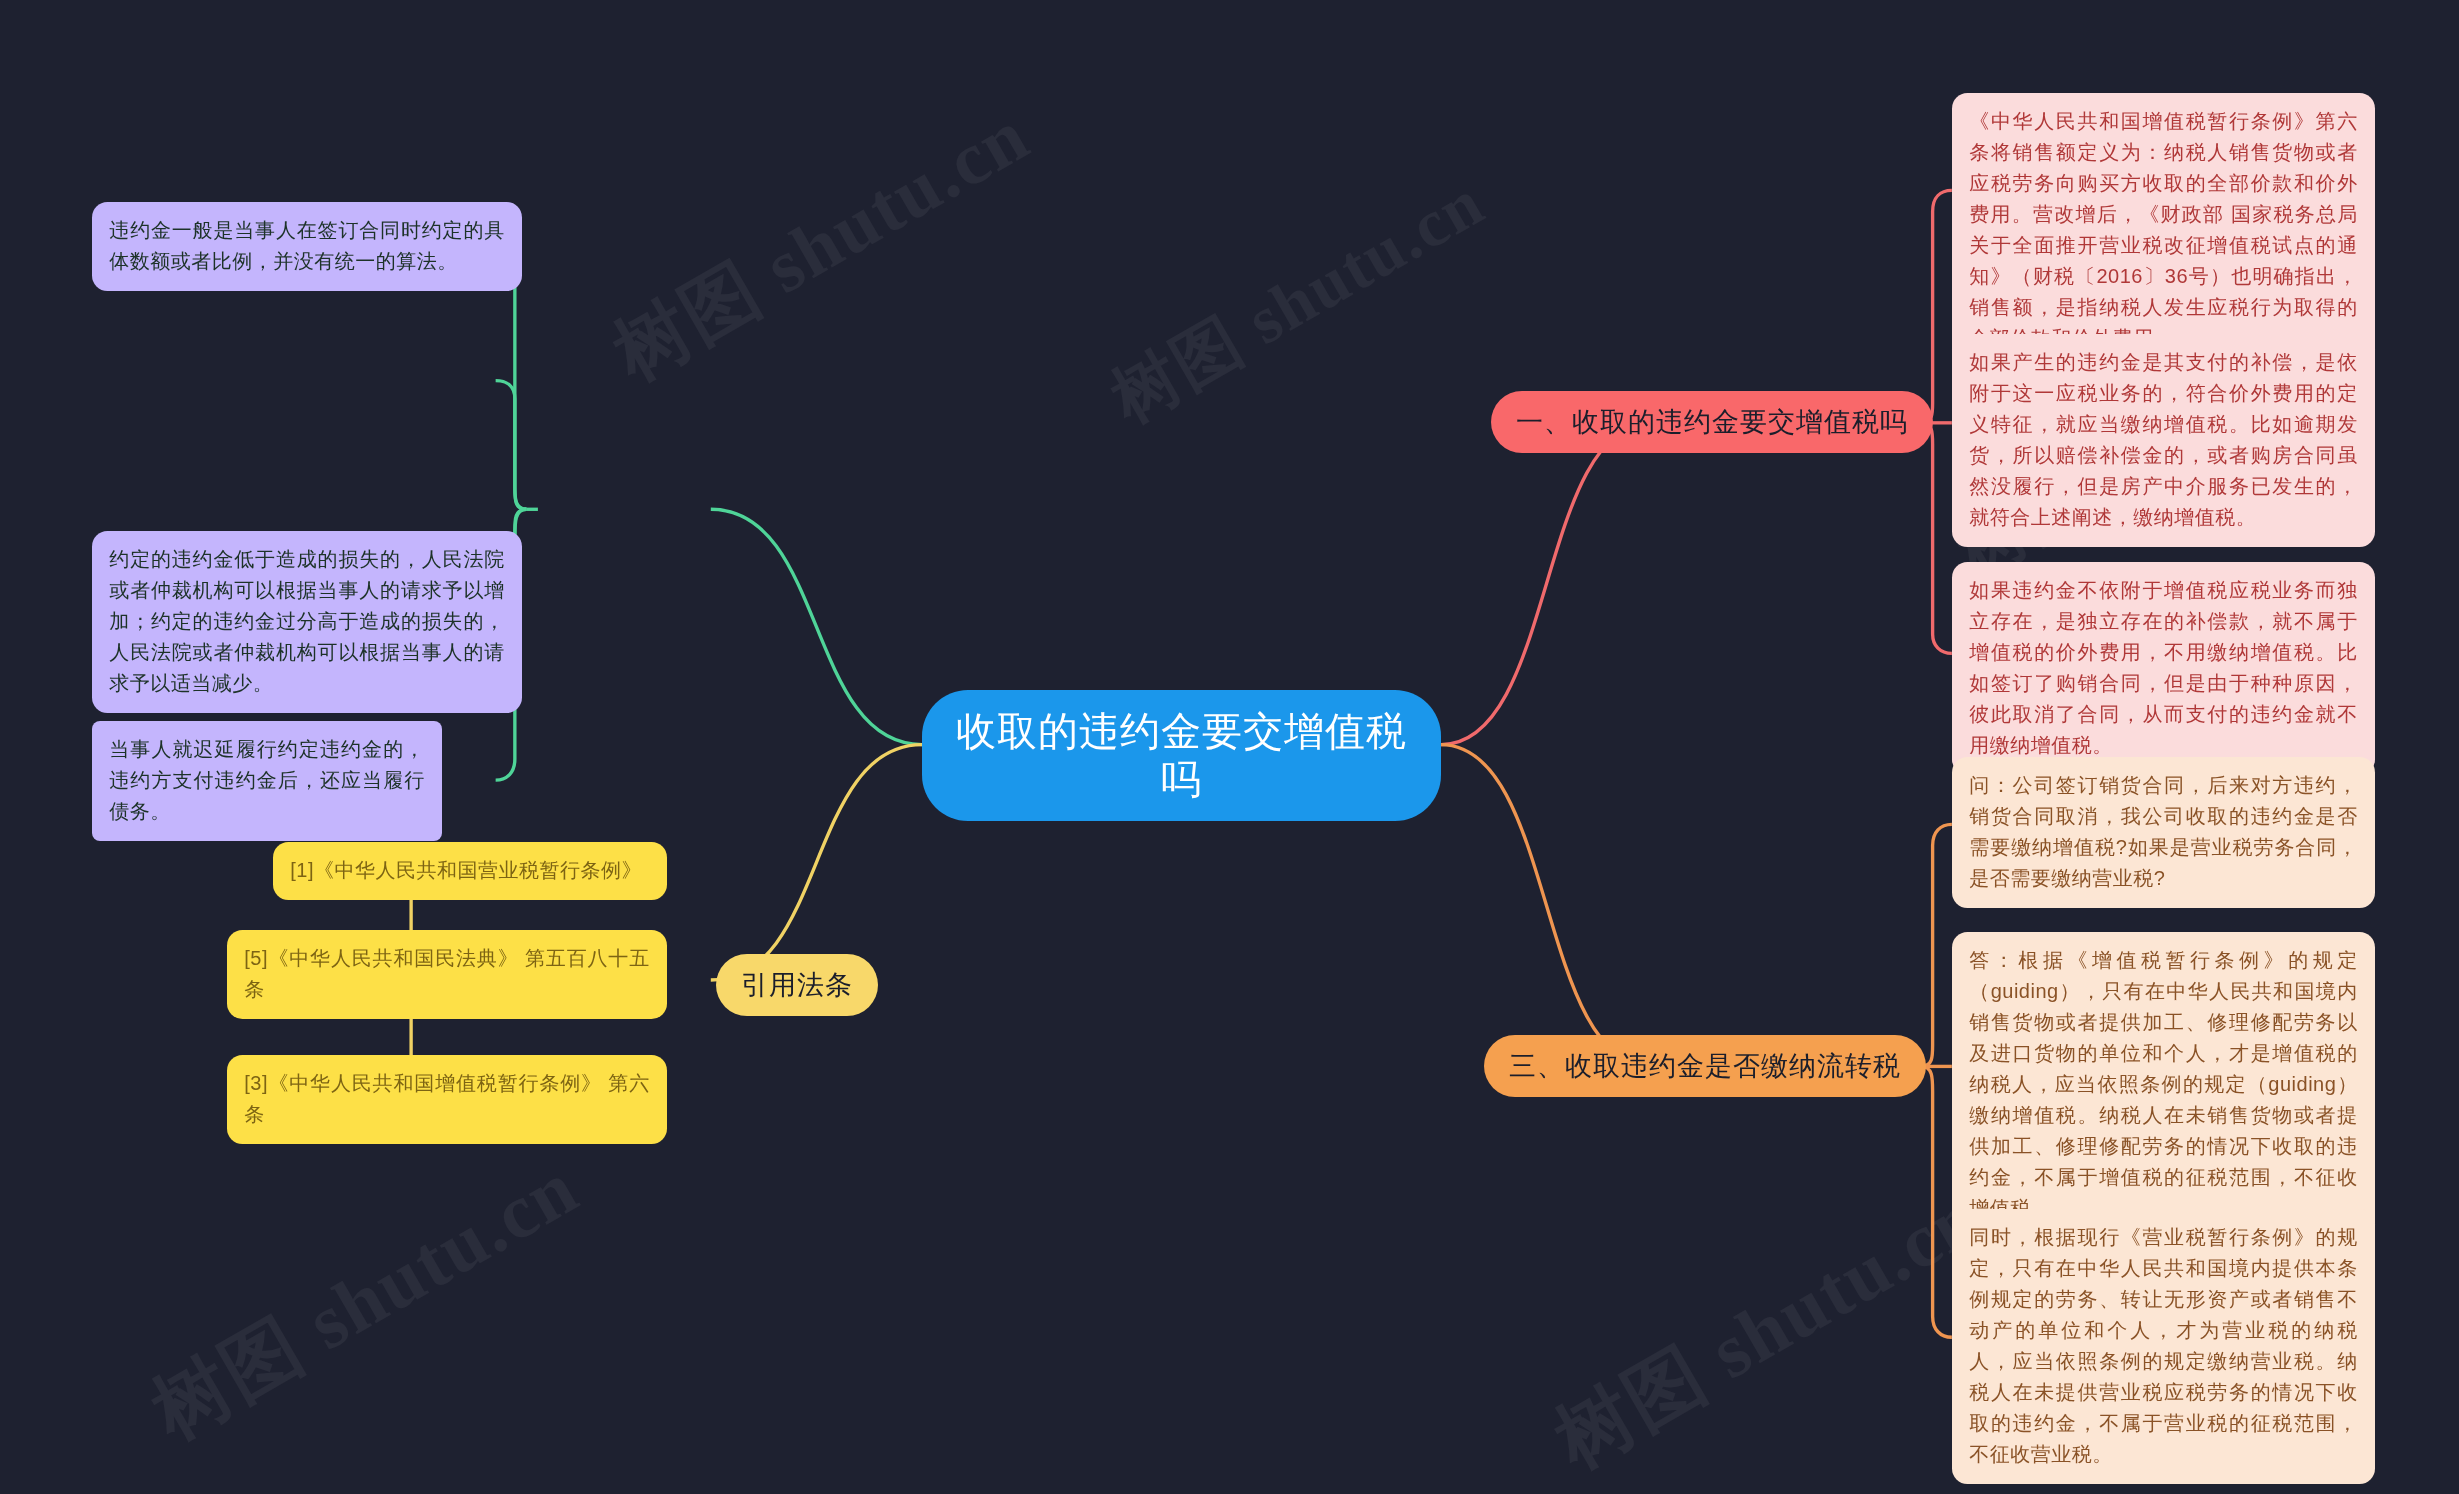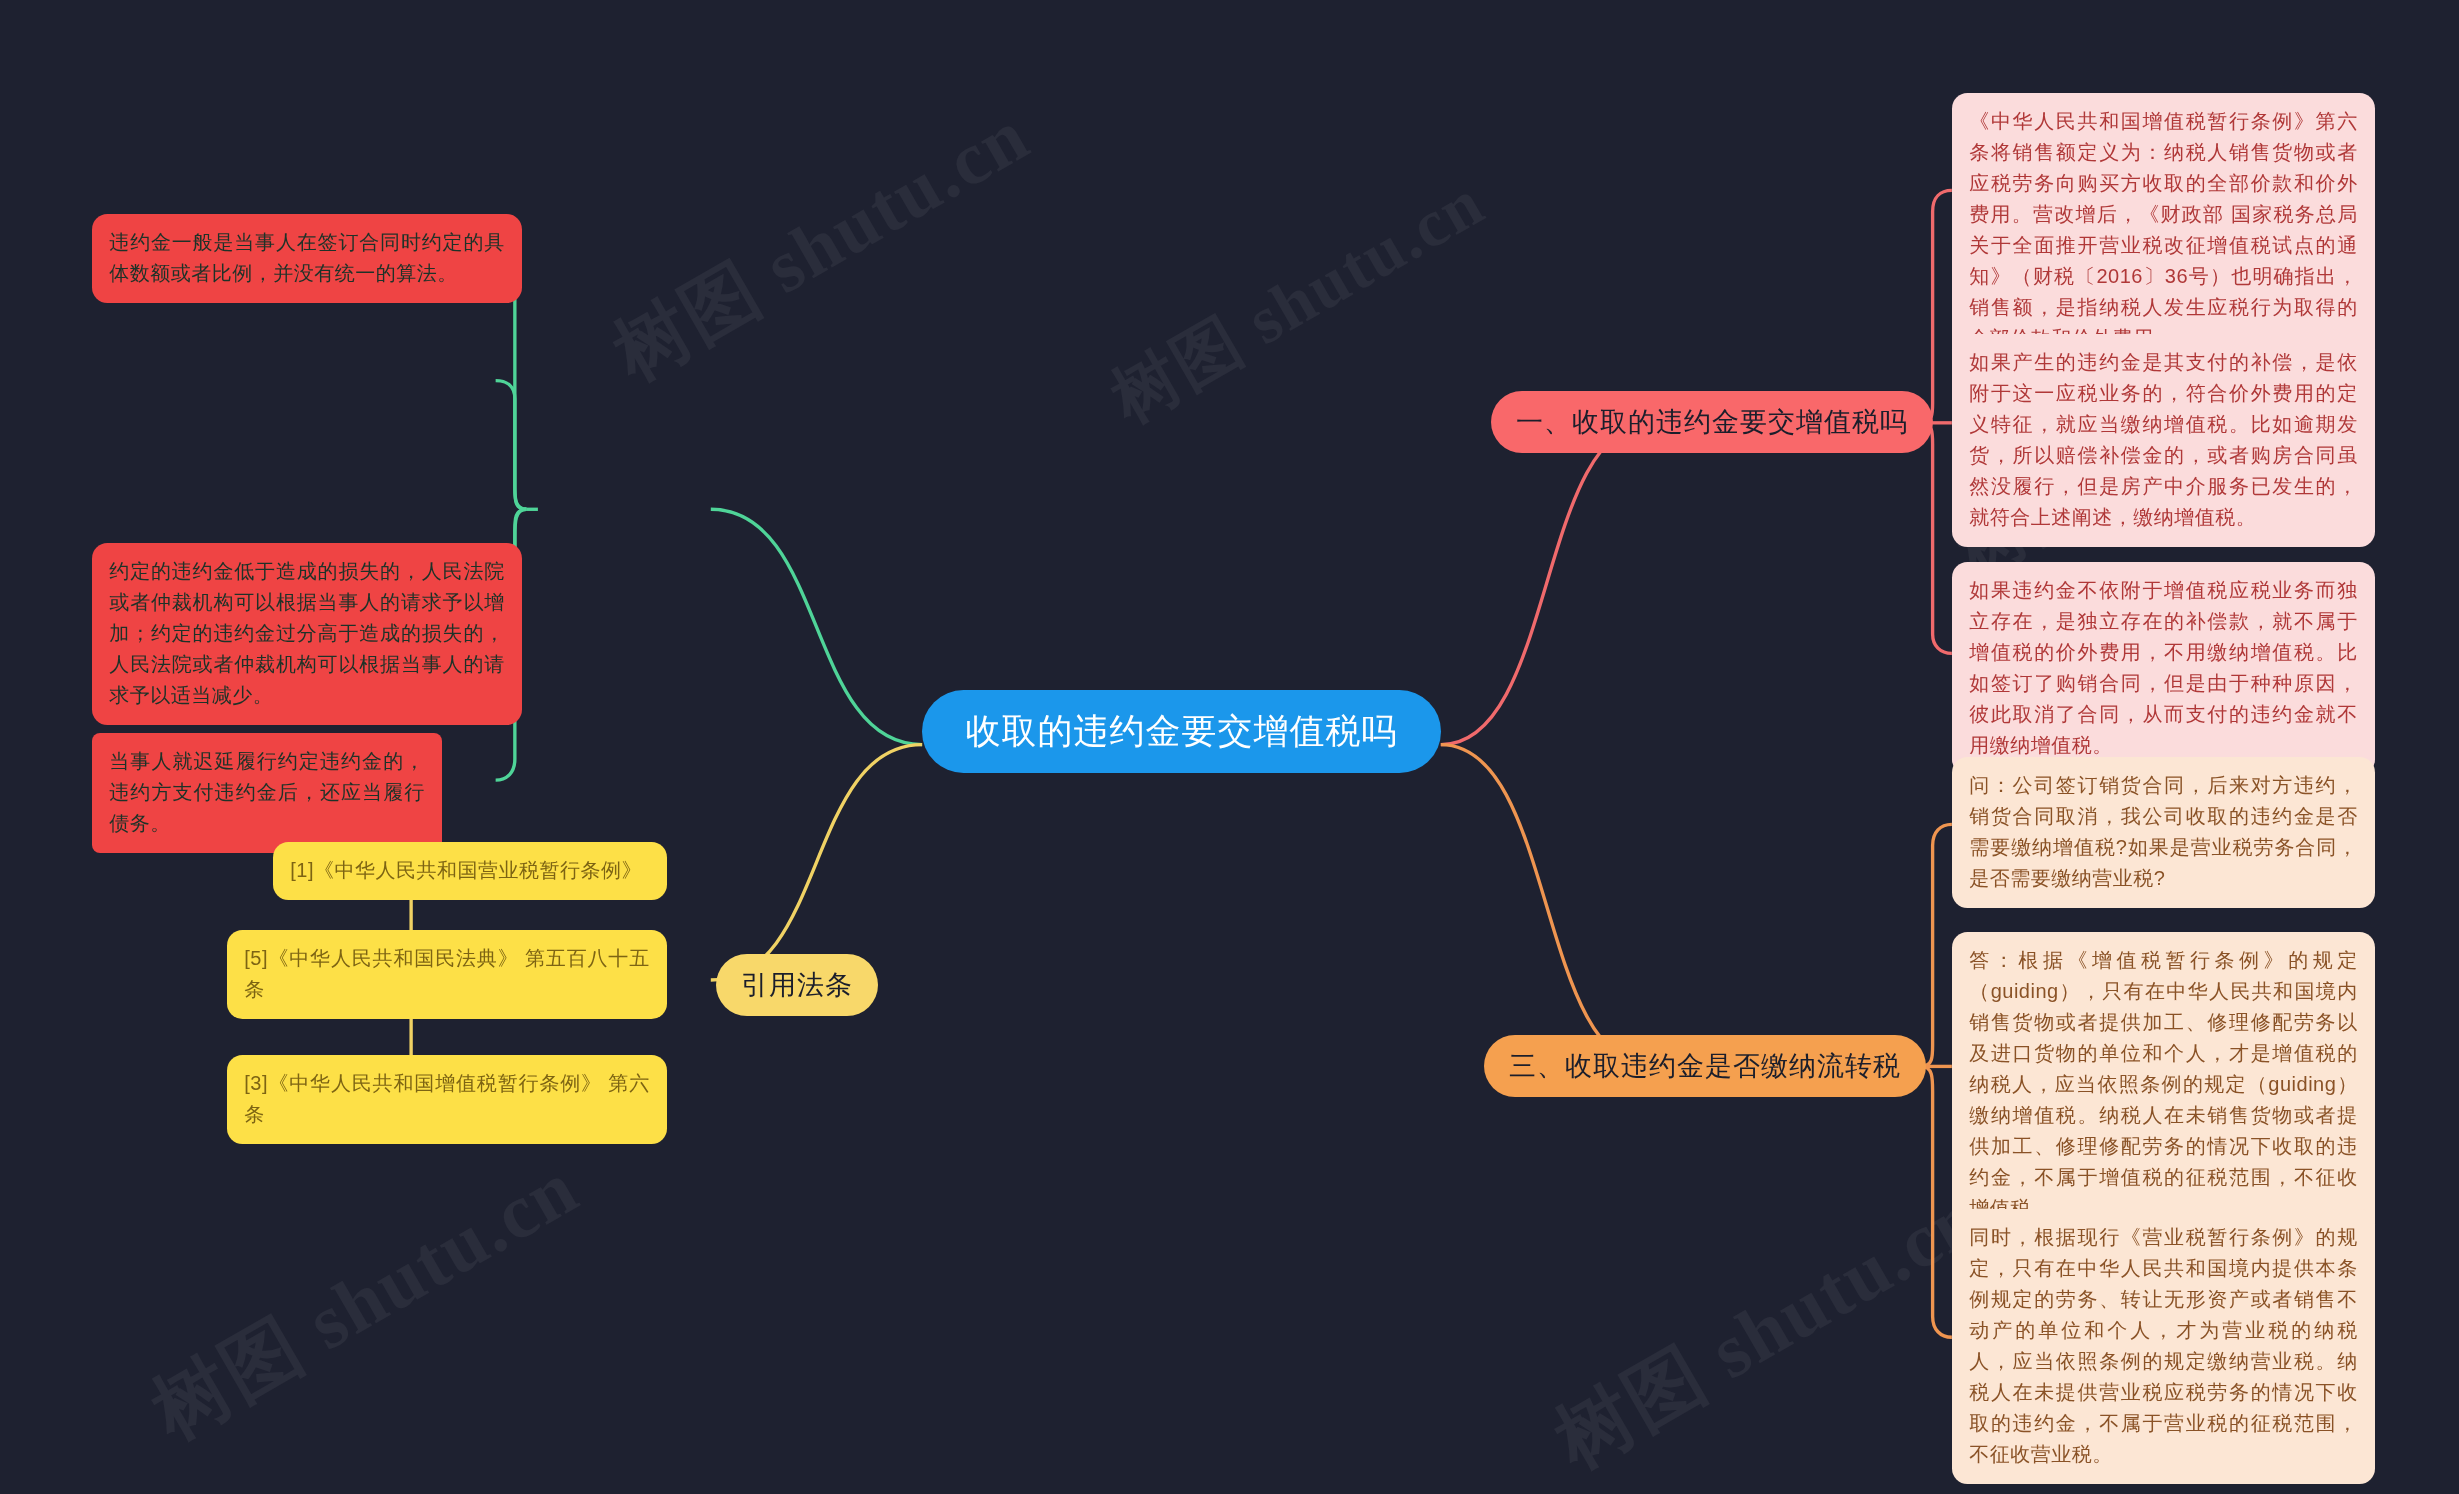--- a/index.html
+++ b/index.html
@@ -26,21 +26,21 @@
   }
 
   .node{position:absolute;box-sizing:border-box;}
 
   
   .root{
     background:#1b97eb;
     color:#ffffff;
     border-radius:46px;
     text-align:center;
-    font-size:35px;
+    font-size:40px;
     line-height:48px;
     padding:17.3px 25px;
     letter-spacing:1px;
   }
 
   
   .pill{
     border-radius:33px;
     text-align:center;
     font-size:27px;
@@ -60,21 +60,21 @@
     border-radius:15.4px;
     font-size:20px;
     line-height:31px;
     padding:13.4px 17.3px;
     box-sizing:border-box;
     letter-spacing:0.5px;
     text-align:justify;
   }
   .card-red{background:#fbdcdc;color:#b03838;}
   .card-orange{background:#fce6d4;color:#8a5226;}
-  .card-green{background:#ef4444;color:#1d3228;margin-top:12px;}
+  .card-green{background:#c4b5fd;color:#1d3228;}
   .card-yellow{background:#fde047;color:#7d6413;}
 </style>
 </head>
 <body style="background: rgb(30, 33, 48);">
 
 <div id="canvas">
 
   <div class="wm" style="left:596px;top:317px;font-size:75px;">树图 shutu.cn</div>
   <div class="wm" style="left:1095px;top:365px;font-size:67px;">树图 shutu.cn</div>
   <div class="wm" style="left:134px;top:1374px;font-size:77px;">树图 shutu.cn</div>

